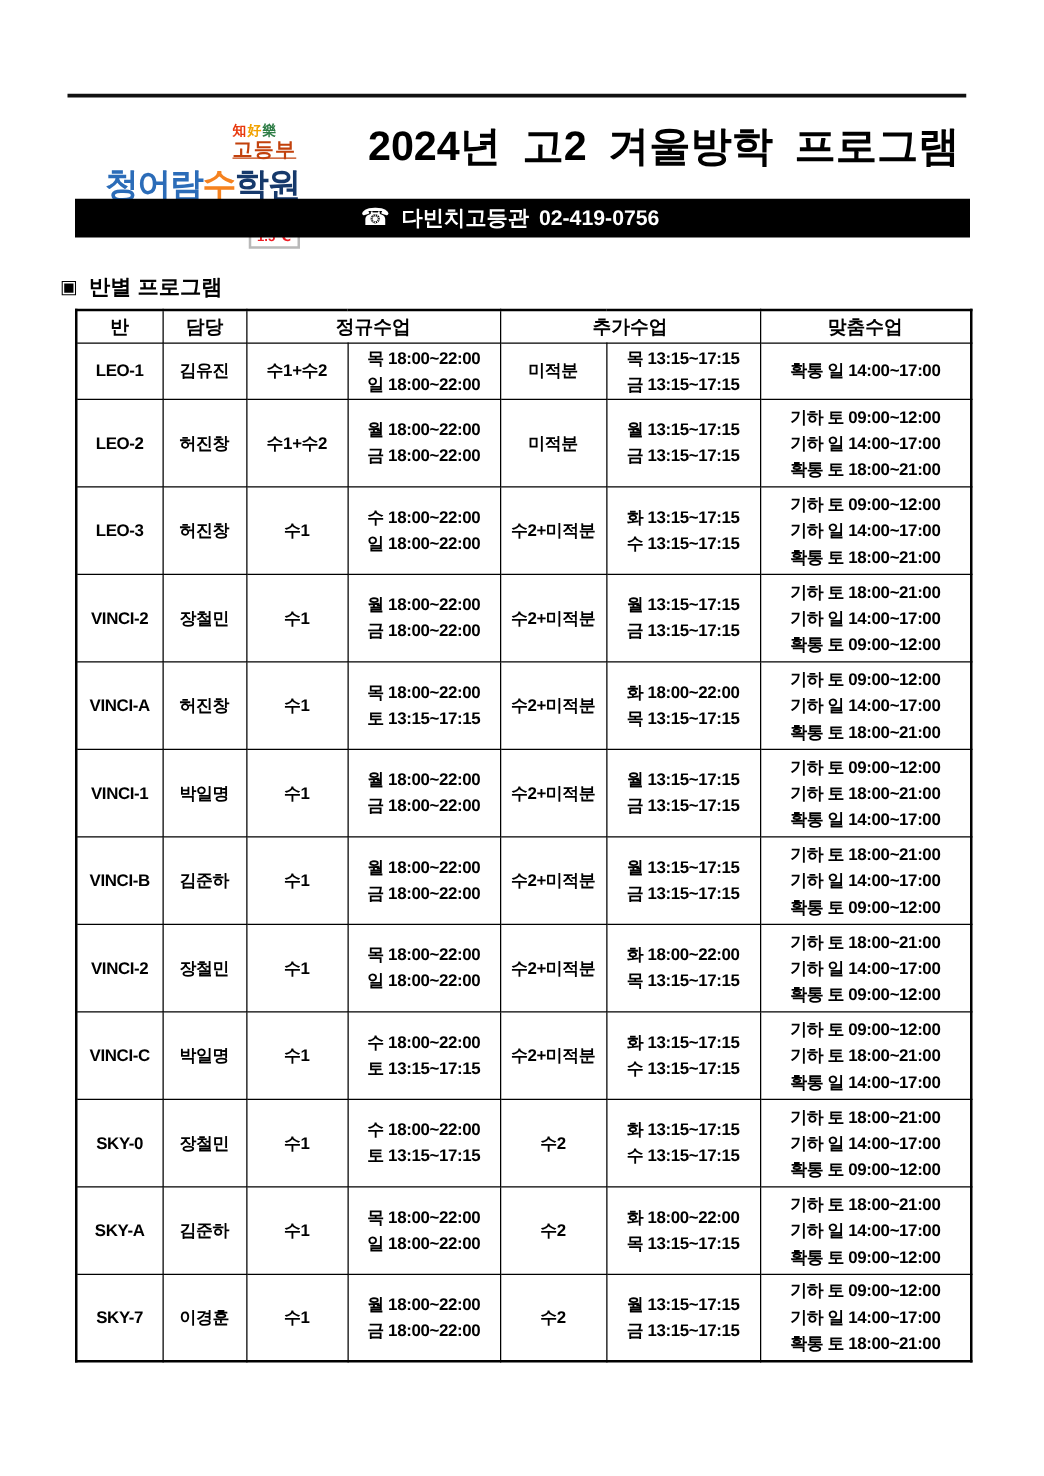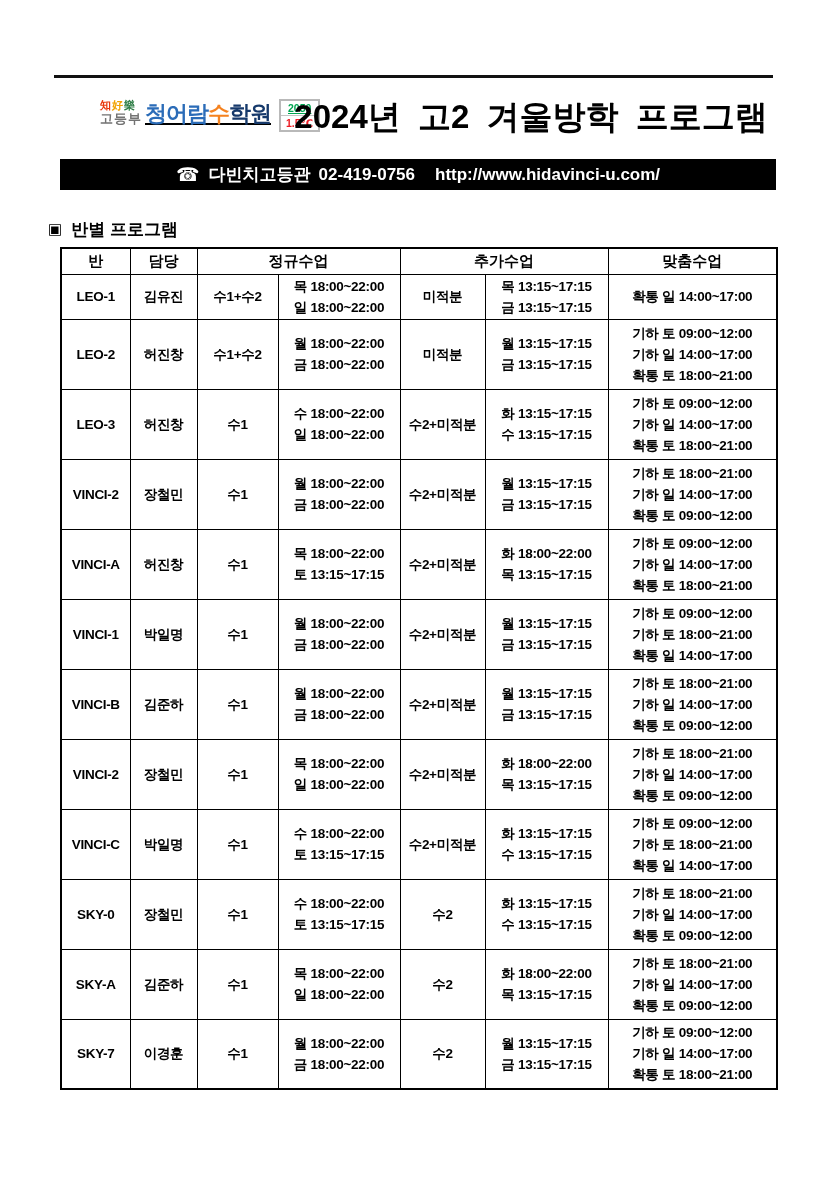--- a/index.html
+++ b/index.html
@@ -3,28 +3,28 @@
 <meta charset="utf-8">
 <style>
   html,body{margin:0;padding:0;background:#ffffff;}
   body{font-family:"Liberation Sans","DejaVu Sans",sans-serif;color:#000;}
   #page{position:relative;width:835px;height:1181px;background:#fff;overflow:hidden;}
 
   
   #top-rule{position:absolute;left:54px;top:75px;width:719px;height:3px;background:#111;}
 
   
-  #logo{position:absolute;left:100px;top:99px;display:flex;align-items:flex-start;}
+  #logo{position:absolute;left:84px;top:99px;display:flex;align-items:flex-end;flex-direction:column;}
   .logo-left{display:flex;flex-direction:column;line-height:1.15;margin-right:3px;}
   .hanja{font-size:11px;font-weight:bold;letter-spacing:1px;}
   .hanja .h1{color:#e8380d;}
   .hanja .h2{color:#f2a200;}
   .hanja .h3{color:#2e7d46;}
-  .division{font-size:13px;font-weight:bold;color:#737373;letter-spacing:1px;}
-  .logo-name{font-size:22px;font-weight:800;letter-spacing:-1px;white-space:nowrap;text-decoration:underline;}
+  .division{font-size:16px;font-weight:bold;color:#c2410c;letter-spacing:1px;text-decoration:underline;}
+  .logo-name{font-size:27px;font-weight:800;letter-spacing:-1px;white-space:nowrap;}
   .name-main{color:#2b6cb8;}
   .name-su{color:#f5821f;}
   .name-rest{color:#16396b;}
   .badge{margin-left:8px;border:2px solid #b9b9b9;background:#fff;text-align:center;}
   .badge-top{font-size:10.5px;font-weight:bold;color:#00a651;padding:1px 7px;border-bottom:1.5px solid #c4c4c4;text-decoration:underline;}
   .badge-bottom{font-size:10.5px;font-weight:bold;color:#ed1c24;padding:1px 3px;}
 
   
   #main-title{position:absolute;left:286px;top:95px;width:490px;text-align:center;
     font-size:33px;font-weight:800;letter-spacing:0px;word-spacing:8px;white-space:nowrap;}
@@ -73,21 +73,20 @@
       <div class="badge-bottom">1.5℃</div>
     </div>
   </div>
 
   <div id="main-title">2024년 고2 겨울방학 프로그램</div>
 
   <div id="contact-bar">
     <span class="phone-icon">☎</span>
     <span class="academy">다빈치고등관</span>
     <span class="phone-number">02-419-0756</span>
-    <span class="site-url">http://www.hidavinci-u.com/</span>
   </div>
 
   <div id="section-heading">
     <span class="marker">▣</span>
     <span>반별 프로그램</span>
   </div>
 
   <table id="schedule-table">
     <colgroup>
       <col style="width:69px">

